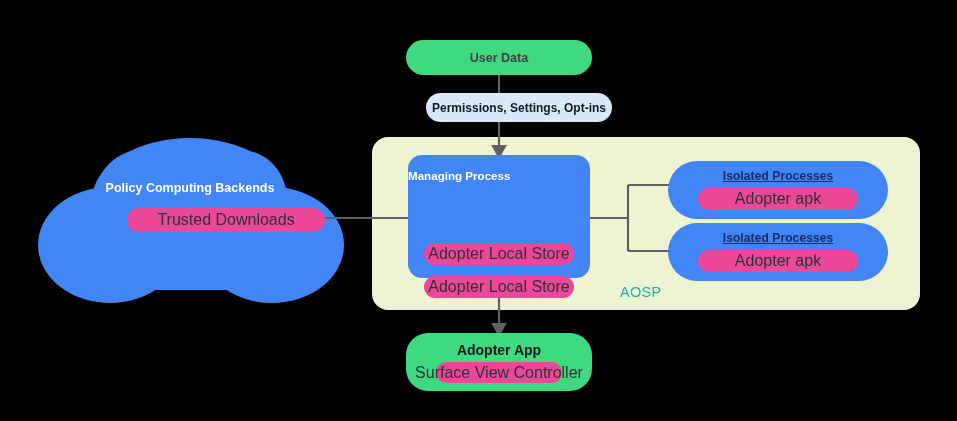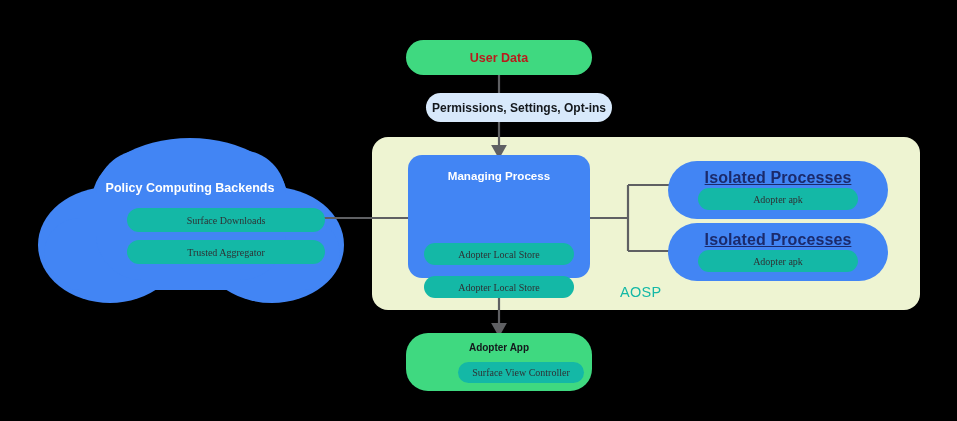--- a/index.html
+++ b/index.html
@@ -57,31 +57,31 @@
   #user-data-box {
     left: 406px;
     top: 40px;
     width: 186px;
     height: 35px;
     justify-content: center;
   }
   #user-data-title {
     font-size: 12.5px;
     font-weight: bold;
-    color: #b91c1c;
+    color: #404040;
   }
   #adopter-app-box {
     left: 406px;
     top: 333px;
     width: 186px;
     height: 58px;
     padding-top: 9px;
   }
   #adopter-app-title {
-    font-size: 10px;
+    font-size: 14px;
     font-weight: bold;
     color: #14181c;
   }
 
   
   #permissions-box {
     left: 426px;
     top: 93px;
     width: 186px;
     height: 29px;
@@ -104,56 +104,54 @@
   }
   #managing-process-box {
     left: 408px;
     top: 155px;
     width: 182px;
     height: 123px;
     border-radius: 14px;
     padding-top: 14px;
   }
   #managing-process-title {
-    text-align: center;
     font-size: 11.6px;
     font-weight: bold;
     color: #ffffff;
     line-height: 14px;
   }
 
   .iso-box {
     width: 220px;
     height: 58px;
     border-radius: 29px;
     padding-top: 8px;
   }
   #iso-box-0 { left: 668px; top: 161px; }
   #iso-box-1 { left: 668px; top: 223px; }
   .iso-title {
     text-align: center;
-    font-size: 16px;
+    font-size: 12px;
     font-weight: bold;
     color: #1b2a6b;
     text-decoration: underline;
     letter-spacing: 0.1px;
   }
 
   
   .white-pill {
-    background: #14b8a6;
+    background: #ec4899;
     border-radius: 12px;
     height: 22px;
     display: flex;
     align-items: center;
     justify-content: center;
-    font-size: 10px;
+    font-size: 16px;
     color: #2f3134;
     white-space: nowrap;
-    font-family: Liberation Serif, serif;
   }
   .mp-pill {
     position: absolute;
     left: 16px;
     width: 150px;
     margin-top: 32px;
   }
   #mp-pill-0 { top: 56px; }
   #mp-pill-1 { top: 89px; }
 
@@ -162,21 +160,20 @@
     left: 30px;
     width: 160px;
     top: 27px;
   }
   #adopter-app-pill {
     position: absolute;
     left: 30px;
     top: 29px;
     width: 126px;
     height: 21px;
-    margin-left: 22px;
   }
 
   
   #cloud-group {
     left: 38px;
     top: 148px;
     width: 304px;
     height: 160px;
   }
   #cloud-title {
@@ -233,22 +230,21 @@
     <line x1="320" y1="218" x2="410" y2="218" stroke="#5f6063" stroke-width="2.2"></line>
 
     <line x1="590" y1="218" x2="628" y2="218" stroke="#5f6063" stroke-width="2.2"></line>
     <line x1="628" y1="185" x2="628" y2="251" stroke="#5f6063" stroke-width="2.2"></line>
     <line x1="628" y1="185" x2="670" y2="185" stroke="#5f6063" stroke-width="2.2"></line>
     <line x1="628" y1="251" x2="670" y2="251" stroke="#5f6063" stroke-width="2.2"></line>
   </svg>
 
   <div class="node" id="cloud-group">
     <div id="cloud-title">Policy Computing Backends</div>
-    <div class="white-pill cloud-pill" id="cloud-pill-0">Surface Downloads</div>
-    <div class="white-pill cloud-pill" id="cloud-pill-1">Trusted Aggregator</div>
+    <div class="white-pill cloud-pill" id="cloud-pill-0">Trusted Downloads</div>
   </div>
 
   <div class="node green-box" id="user-data-box">
     <div id="user-data-title">User Data</div>
   </div>
 
   <div class="node" id="permissions-box">
     <div id="permissions-label">Permissions,  Settings, Opt-ins</div>
   </div>
 

